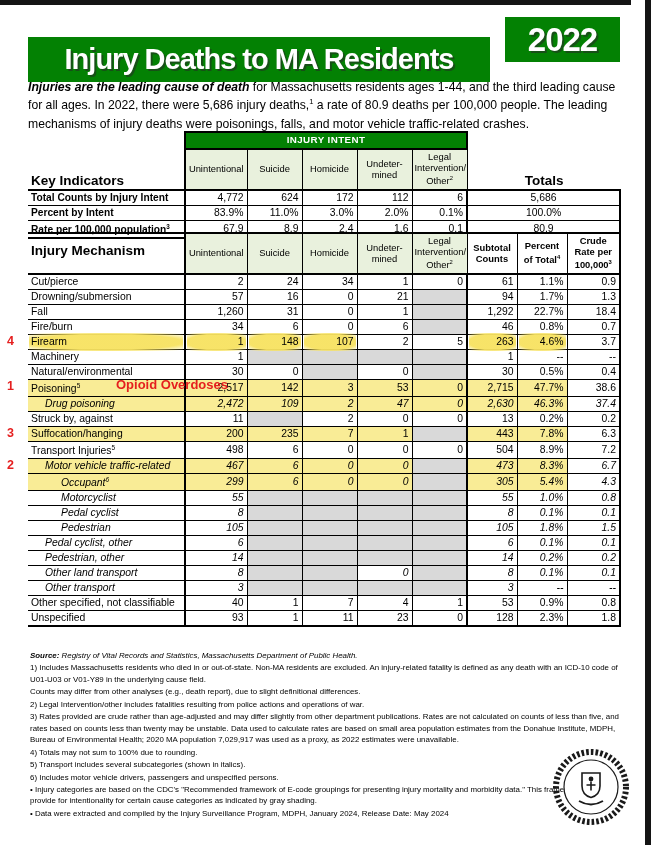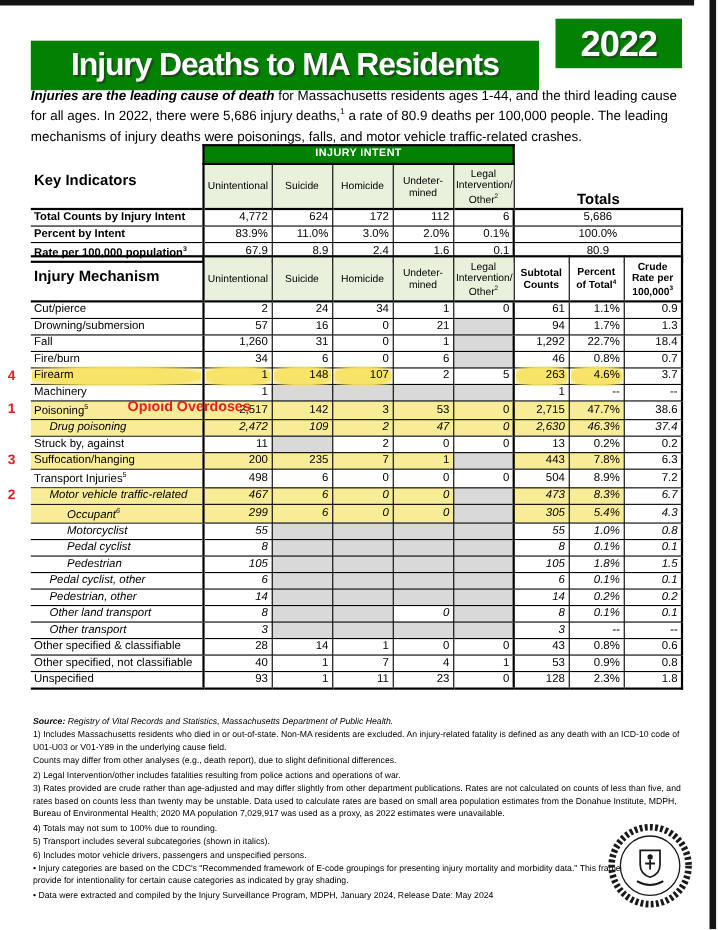--- a/index.html
+++ b/index.html
@@ -35,21 +35,21 @@
   td{padding:0 3px;font-size:10.4px;line-height:12.5px;height:14px;vertical-align:middle;
      overflow:visible;}
 
   
   td.banner{background:var(--accent);color:#fff;font-weight:bold;font-size:9.8px;
             text-align:center;border:2px solid #000;height:15px;letter-spacing:.4px;}
   td.ghead{background:var(--lg);border:1px solid #000;text-align:center;font-size:9.4px;
            line-height:10.5px;height:37px;padding:1px 2px;}
   td.whead{background:#fff;border:1px solid #000;text-align:center;font-size:9.4px;
            font-weight:bold;line-height:10.5px;height:37px;padding:1px 2px;}
-  td.corner{vertical-align:bottom;font-weight:bold;font-size:13.5px;padding-bottom:19px;}
+  td.corner{vertical-align:bottom;font-weight:bold;font-size:13.5px;padding-bottom:2px;}
   td.totals-head{vertical-align:bottom;font-weight:bold;font-size:13.5px;text-align:center;padding-bottom:2px;}
   td.v{border:1px solid #000;text-align:right;}
   td.tot{border:1px solid #000;text-align:center;margin-left:35px;}
   td.rlbl{border-top:1px solid #000;border-bottom:1px solid #000;font-weight:bold;font-size:10.2px;}
   tr.dfirst td{border-top:2px solid #000;}
   tr.dlast td{border-bottom:2px solid #000;}
   td.thickl{border-left:2px solid #000;}
   td.thickr{border-right:2px solid #000;}
 
   
@@ -232,20 +232,31 @@
             <td class="v thickl">1</td>
             <td class="v gray"></td>
             <td class="v gray"></td>
             <td class="v gray"></td>
             <td class="v gray"></td>
             <td class="v thickl">1</td>
             <td class="v">--</td>
             <td class="v thickr">--</td>
           </tr>
           <tr>
+            <td class="lbl">Natural/environmental</td>
+            <td class="v thickl">30</td>
+            <td class="v">0</td>
+            <td class="v gray"></td>
+            <td class="v">0</td>
+            <td class="v gray"></td>
+            <td class="v thickl">30</td>
+            <td class="v">0.5%</td>
+            <td class="v thickr">0.4</td>
+          </tr>
+          <tr>
             <td class="lbl hl"><span class="mnote">1</span>Poisoning<sup>5</sup><span class="annot">Opioid Overdoses</span></td>
             <td class="v thickl hl">2,517</td>
             <td class="v hl">142</td>
             <td class="v hl">3</td>
             <td class="v hl">53</td>
             <td class="v hl">0</td>
             <td class="v thickl hl">2,715</td>
             <td class="v hl">47.7%</td>
             <td class="v thickr">38.6</td>
           </tr>
@@ -384,31 +395,20 @@
           <tr>
             <td class="lbl i ind1">Other transport</td>
             <td class="v i thickl">3</td>
             <td class="v i gray"></td>
             <td class="v i gray"></td>
             <td class="v i gray"></td>
             <td class="v i gray"></td>
             <td class="v thickl i">3</td>
             <td class="v i">--</td>
             <td class="v thickr i">--</td>
-          </tr>
-          <tr>
-            <td class="lbl">Other specified &amp; classifiable</td>
-            <td class="v thickl">28</td>
-            <td class="v">14</td>
-            <td class="v">1</td>
-            <td class="v">0</td>
-            <td class="v">0</td>
-            <td class="v thickl">43</td>
-            <td class="v">0.8%</td>
-            <td class="v thickr">0.6</td>
           </tr>
           <tr>
             <td class="lbl">Other specified, not classifiable</td>
             <td class="v thickl">40</td>
             <td class="v">1</td>
             <td class="v">7</td>
             <td class="v">4</td>
             <td class="v">1</td>
             <td class="v thickl">53</td>
             <td class="v">0.9%</td>

